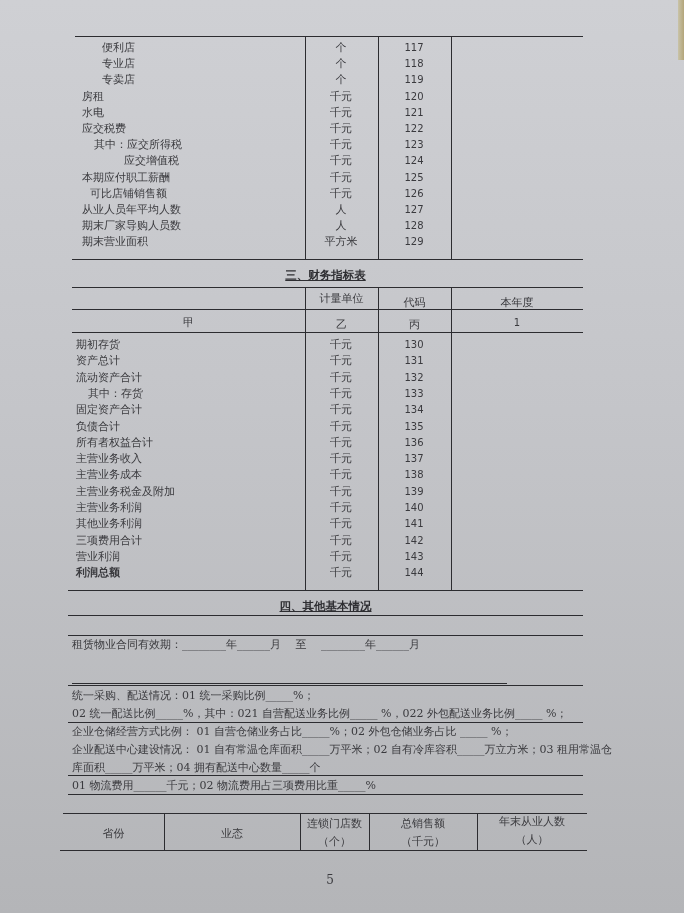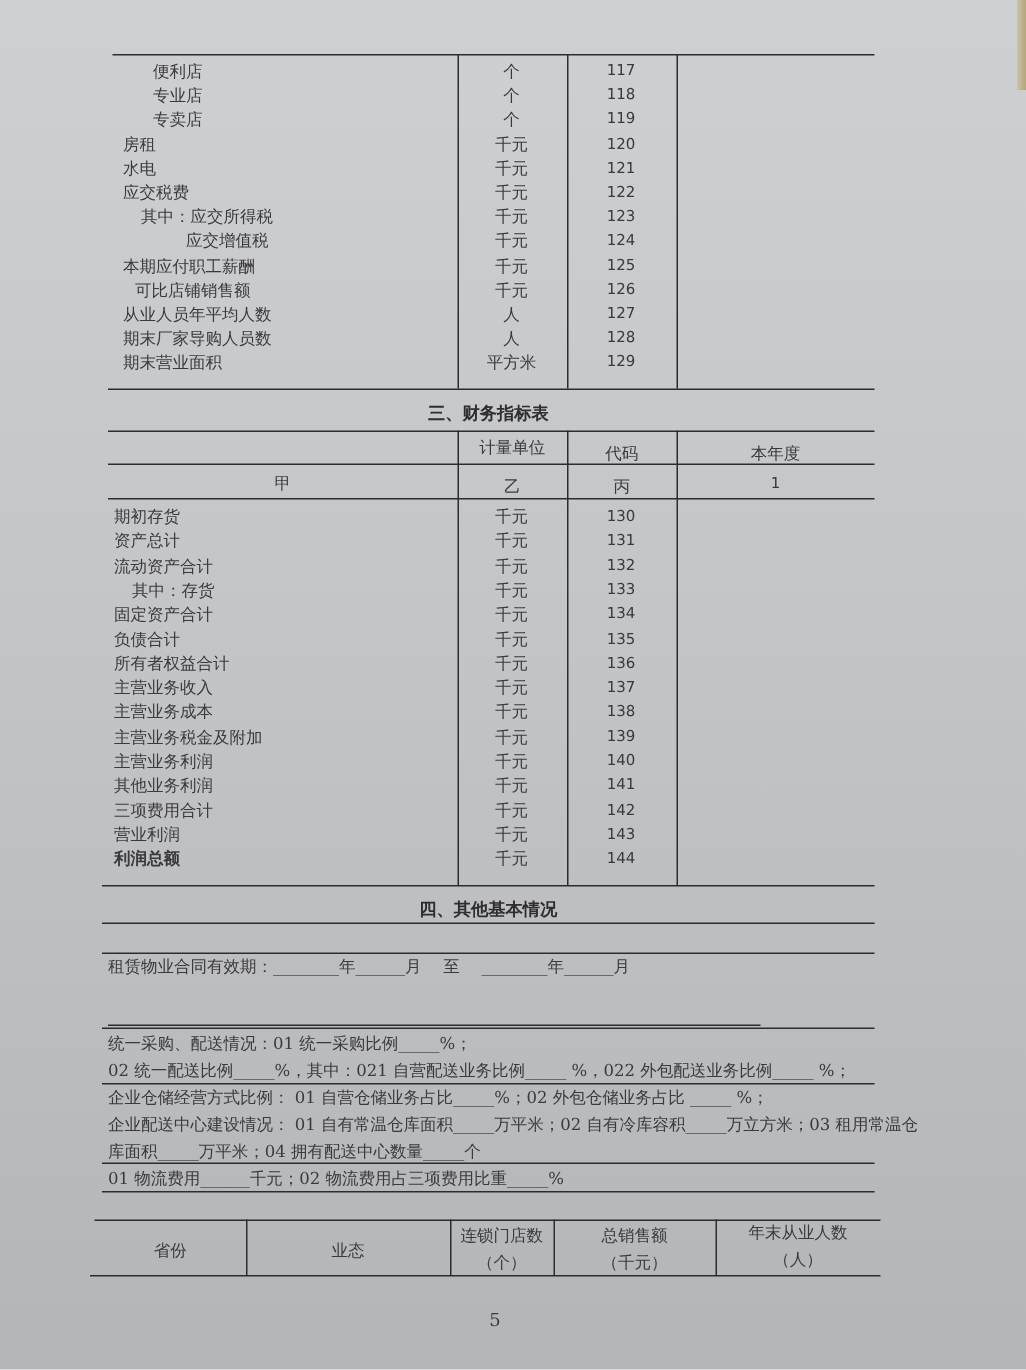--- a/index.html
+++ b/index.html
@@ -13,21 +13,21 @@
       background: linear-gradient(90deg, #c9c3a8, #b3a57a); }
     .page { position: absolute; left: 0; top: 0; width: 684px; height: 913px; }
     .hline { position: absolute; height: 0; border-top: 1.5px solid #2c2c30; }
     .hline.thin { border-top-width: 1px; }
     .vline { position: absolute; width: 0; border-left: 1.5px solid #2c2c30; }
     .row { position: absolute; height: 16px; font-size: 11px; line-height: 16px; white-space: nowrap; }
     .name { position: absolute; white-space: nowrap; }
     .unit { position: absolute; left: 305px; width: 72px; text-align: center; }
     .code { position: absolute; left: 378px; width: 72px; text-align: center;
       font-family: "DejaVu Sans", "Liberation Sans", sans-serif; font-size: 10px; }
-    .title { position: absolute; left: 68px; width: 515px; text-align: center; font-size: 11.5px; font-weight: bold; color: #2e2e32; }
+    .title { position: absolute; left: 68px; width: 515px; text-align: center; font-size: 11.5px; font-weight: bold; color: #2e2e32; text-decoration: underline; }
     .hdr { position: absolute; font-size: 11px; text-align: center; }
     .line-text { position: absolute; left: 72px; font-size: 11px; white-space: nowrap; }
     .pagenum { position: absolute; left: 0; width: 660px; text-align: center; top: 873px; font-size: 12px; }
   </style>
 </head>
 <body>
 
 <div class="edge"></div>
 
 <div class="page">

